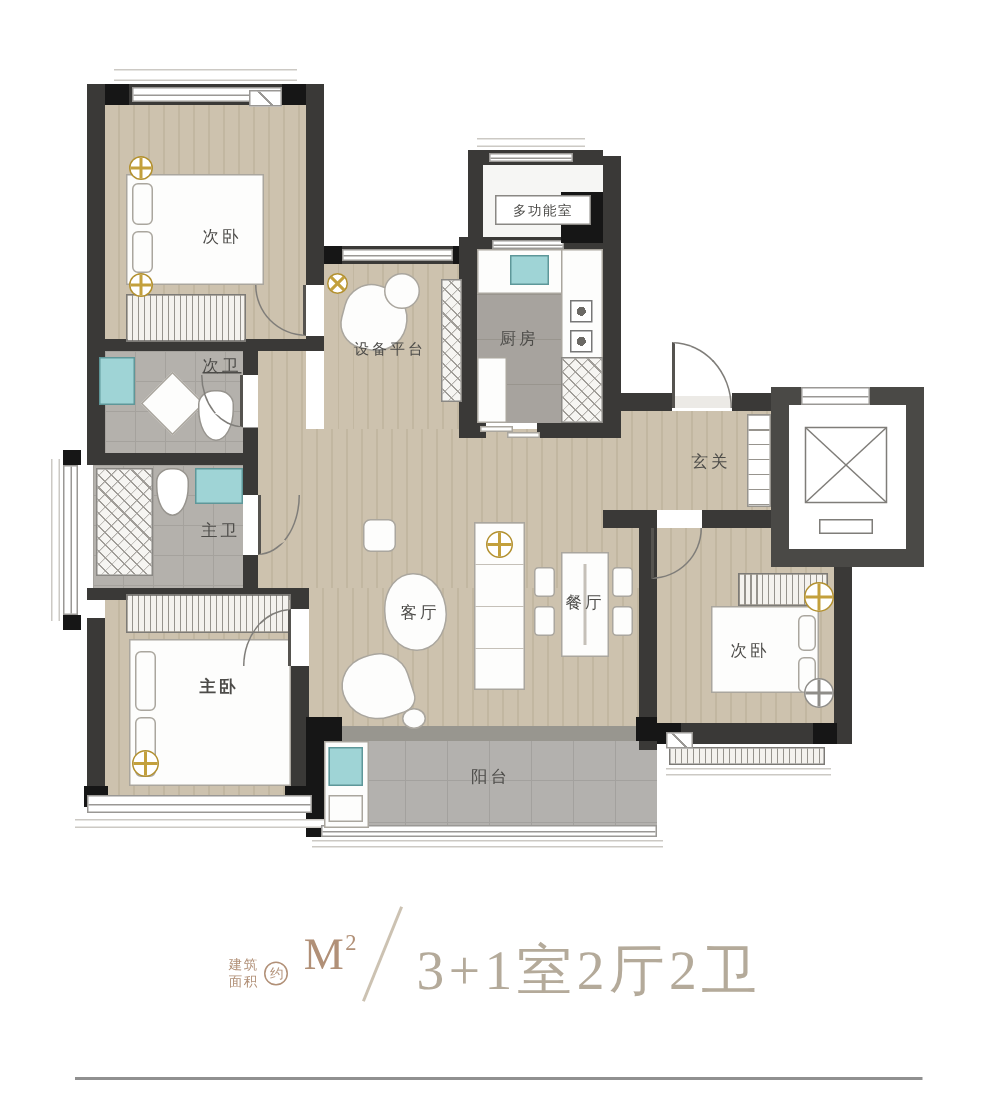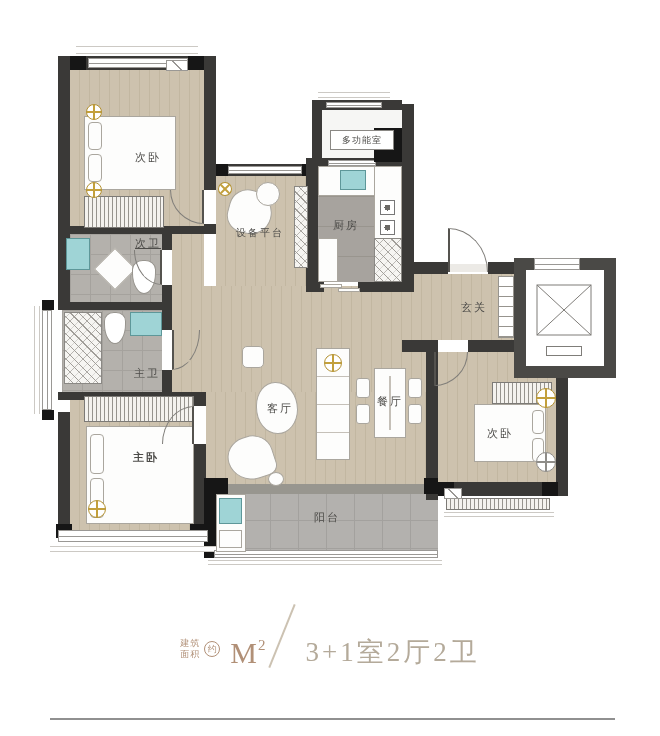--- a/index.html
+++ b/index.html
@@ -55,25 +55,25 @@
   .caption{ position:absolute; left:0; top:602px; width:660px; display:flex;
             justify-content:center; align-items:flex-end;
             font-family:"Liberation Serif","DejaVu Serif",serif; }
   .cap-prefix{ display:flex; align-items:center; margin:0 8px 10px 0; }
   .cap-prefix-lines{ font-family:"Liberation Sans",sans-serif; font-size:9px; line-height:1.25;
             color:var(--accent_bronze,#a98d6f); letter-spacing:1px; text-align:center; }
   .cap-approx{ width:16px; height:16px; border:1px solid var(--accent_bronze,#a98d6f); border-radius:50%;
             font-size:9px; line-height:14px; text-align:center; color:var(--accent_bronze,#a98d6f); margin-left:4px;
             font-family:"Liberation Sans",sans-serif; }
   .cap-area{ font-size:60px; line-height:0.85; color:var(--accent_bronze,#b19077); letter-spacing:3px; }
-  .cap-unit{ font-size:30px; line-height:1; color:var(--accent_bronze,#b19077); margin:0 0 2px 2px; }
+  .cap-unit{ font-size:30px; line-height:1; color:var(--accent_bronze,#b19077); margin:0 0 18px 2px; }
   .cap-sup{ font-size:15px; position:relative; top:-13px; margin-left:1px; }
   .cap-slash{ width:2px; height:68px; background:var(--slash,#ccc2b2); transform:rotate(22deg);
             margin:0 22px 0 16px; align-self:flex-end; }
-  .cap-spec{ font-size:27px; line-height:1; color:var(--spec_text,#b4aa9a); letter-spacing:3px; margin-bottom:4px; }
+  .cap-spec{ font-size:37px; line-height:1; color:var(--spec_text,#b4aa9a); letter-spacing:3px; margin-bottom:4px; }
   .rule { position:absolute; background:var(--divider,#909090); }
 </style>
 </head>
 <body>
 
 <div class="plan">
 
   <div class="wood" style="left:70px;top:70px;width:134px;height:156px;"></div>
   <div class="btile" style="left:70px;top:234px;width:92px;height:68px;"></div>
   <div class="btile" style="left:62px;top:310px;width:100px;height:82px;"></div>
@@ -237,21 +237,21 @@
               border-right:2px solid #55534f;border-bottom-left-radius:100% 100%;"></div>
   <div class="door" style="left:172px;top:330px;width:28px;height:40px;border-bottom:1px solid #7f7d79;border-right:1px solid #7f7d79;
               border-left:2px solid #55534f;border-bottom-right-radius:100% 100%;"></div>
   <div class="door" style="left:162px;top:406px;width:32px;height:38px;border-top:1px solid #7f7d79;border-left:1px solid #7f7d79;
               border-right:2px solid #55534f;border-top-left-radius:100% 100%;"></div>
   <div class="door" style="left:434px;top:352px;width:34px;height:34px;border-bottom:1px solid #7f7d79;border-right:1px solid #7f7d79;
               border-left:2px solid #55534f;border-bottom-right-radius:100% 100%;"></div>
 
   <div class="lbl" style="left:120px;top:150px;width:56px;">次卧</div>
   <div class="lbl" style="left:122px;top:236px;width:52px;text-decoration:underline;">次卫</div>
-  <div class="lbl" style="left:121px;top:346px;width:52px;margin-top:20px;">主卫</div>
+  <div class="lbl" style="left:121px;top:346px;width:52px;">主卫</div>
   <div class="lbl" style="left:118px;top:450px;width:56px;font-weight:bold;">主卧</div>
   <div class="lbl" style="left:222px;top:226px;width:76px;font-size:10px;">设备平台</div>
   <div class="lbl" style="left:324px;top:218px;width:44px;">厨房</div>
   <div class="lbl" style="left:448px;top:300px;width:52px;">玄关</div>
   <div class="lbl" style="left:254px;top:401px;width:52px;">客厅</div>
   <div class="lbl" style="left:365px;top:394px;width:50px;">餐厅</div>
   <div class="lbl" style="left:300px;top:510px;width:54px;">阳台</div>
   <div class="lbl" style="left:472px;top:426px;width:56px;">次卧</div>
 
   <div class="caption">

